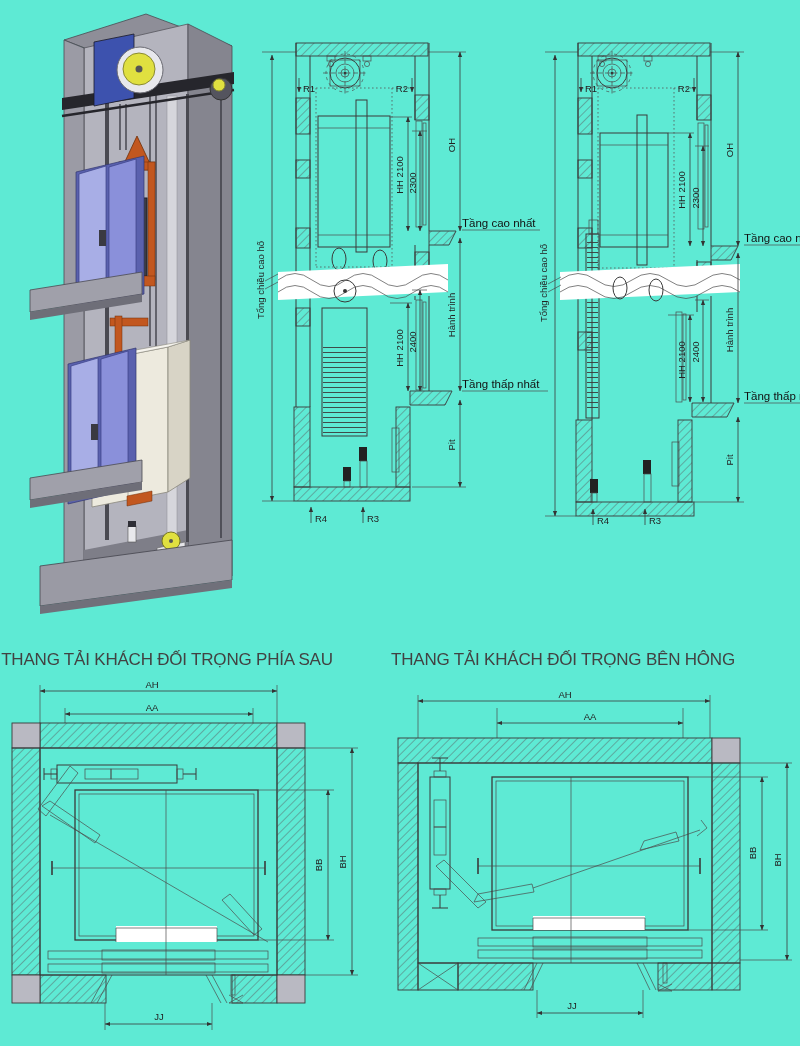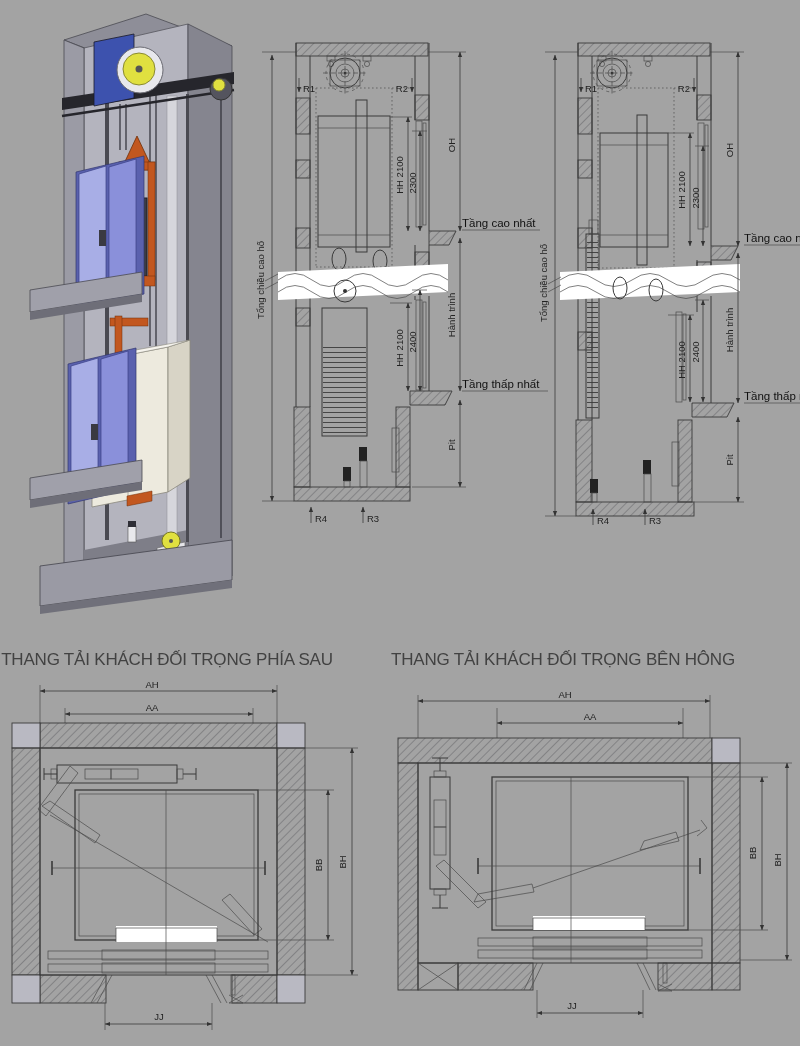--- a/index.html
+++ b/index.html
@@ -1,16 +1,16 @@
 <!DOCTYPE html>
 <html><head>
 <meta charset="utf-8">
 <style>
   html,body{margin:0;padding:0;background:#ffffff;}
-  .stage{position:relative;width:800px;height:1046px;background:#a3a3a3;overflow:hidden;font-family:"Liberation Sans",sans-serif;}
+  .stage{position:relative;width:800px;height:1046px;background:#5eead4;overflow:hidden;font-family:"Liberation Sans",sans-serif;}
   svg text{font-family:"Liberation Sans",sans-serif;}
   .ln{stroke:#3a3a3a;stroke-width:1;fill:none;}
   .ln2{stroke:#3a3a3a;stroke-width:1.3;fill:none;}
   .thin{stroke:#4a4a4a;stroke-width:0.7;fill:none;}
   .dim{stroke:#3a3a3a;stroke-width:0.8;fill:none;}
   .dot{stroke:#555;stroke-width:0.8;fill:none;stroke-dasharray:1.6 2.4;}
   .wall{fill:url(#h45);stroke:#3a3a3a;stroke-width:0.9;}
   .corner{fill:#b9b9c2;stroke:#3a3a3a;stroke-width:0.9;}
   .wht{fill:#fff;stroke:none;}
   .lbl{font-size:9.5px;fill:#222;}

